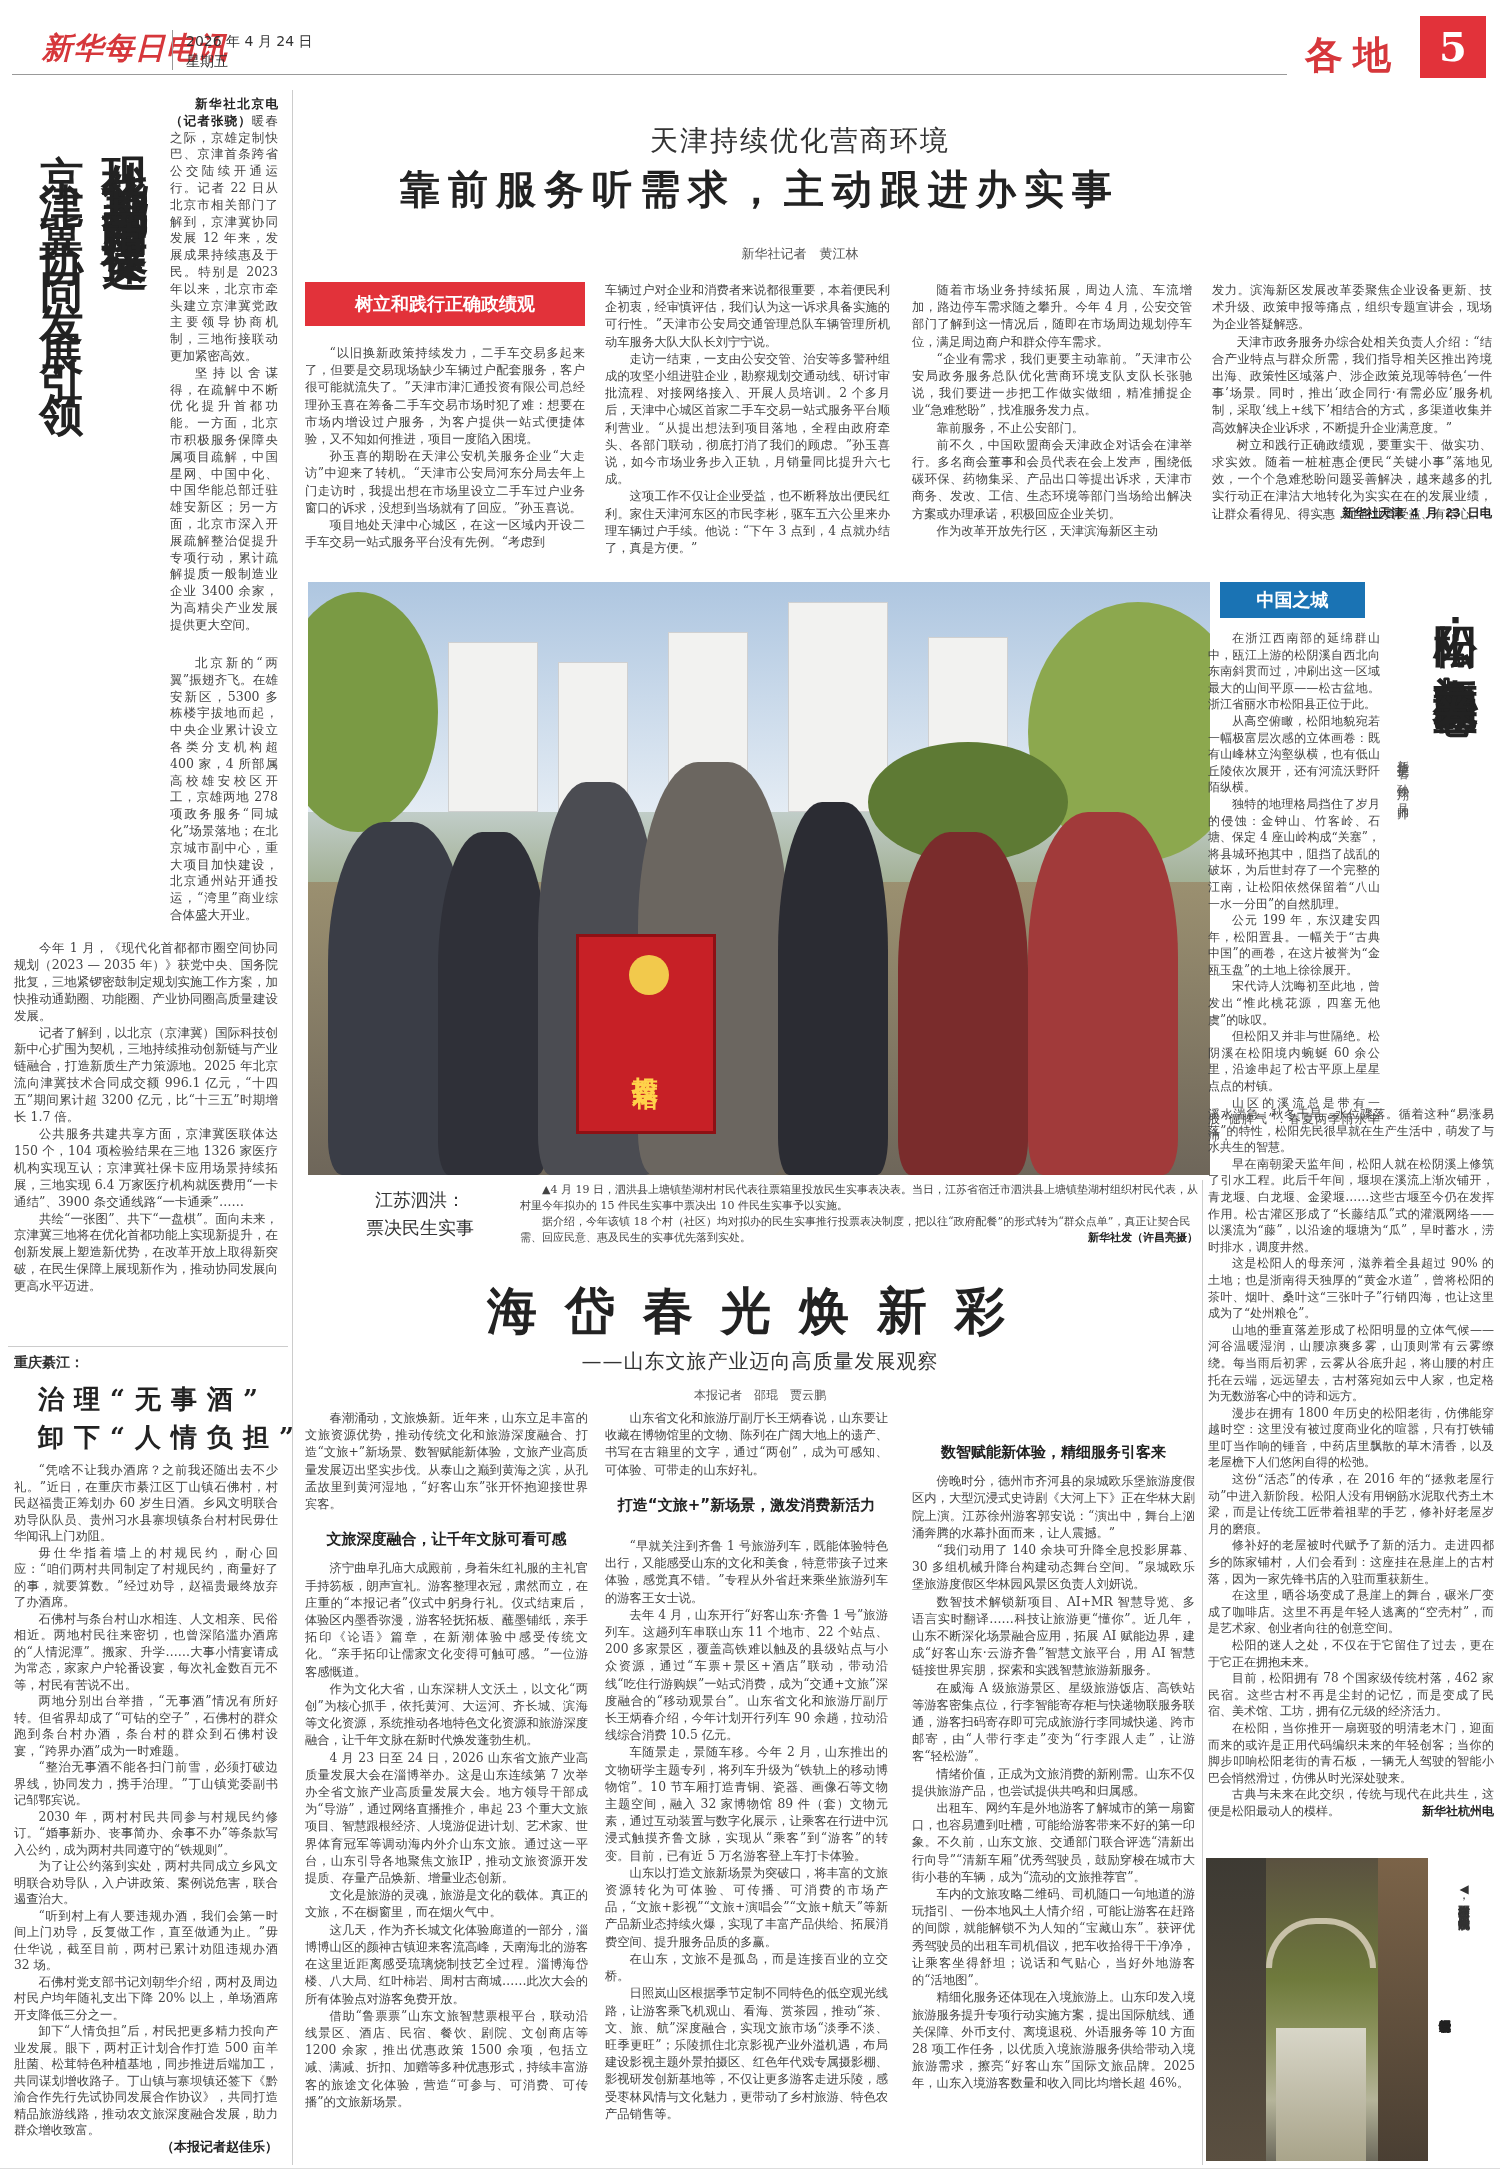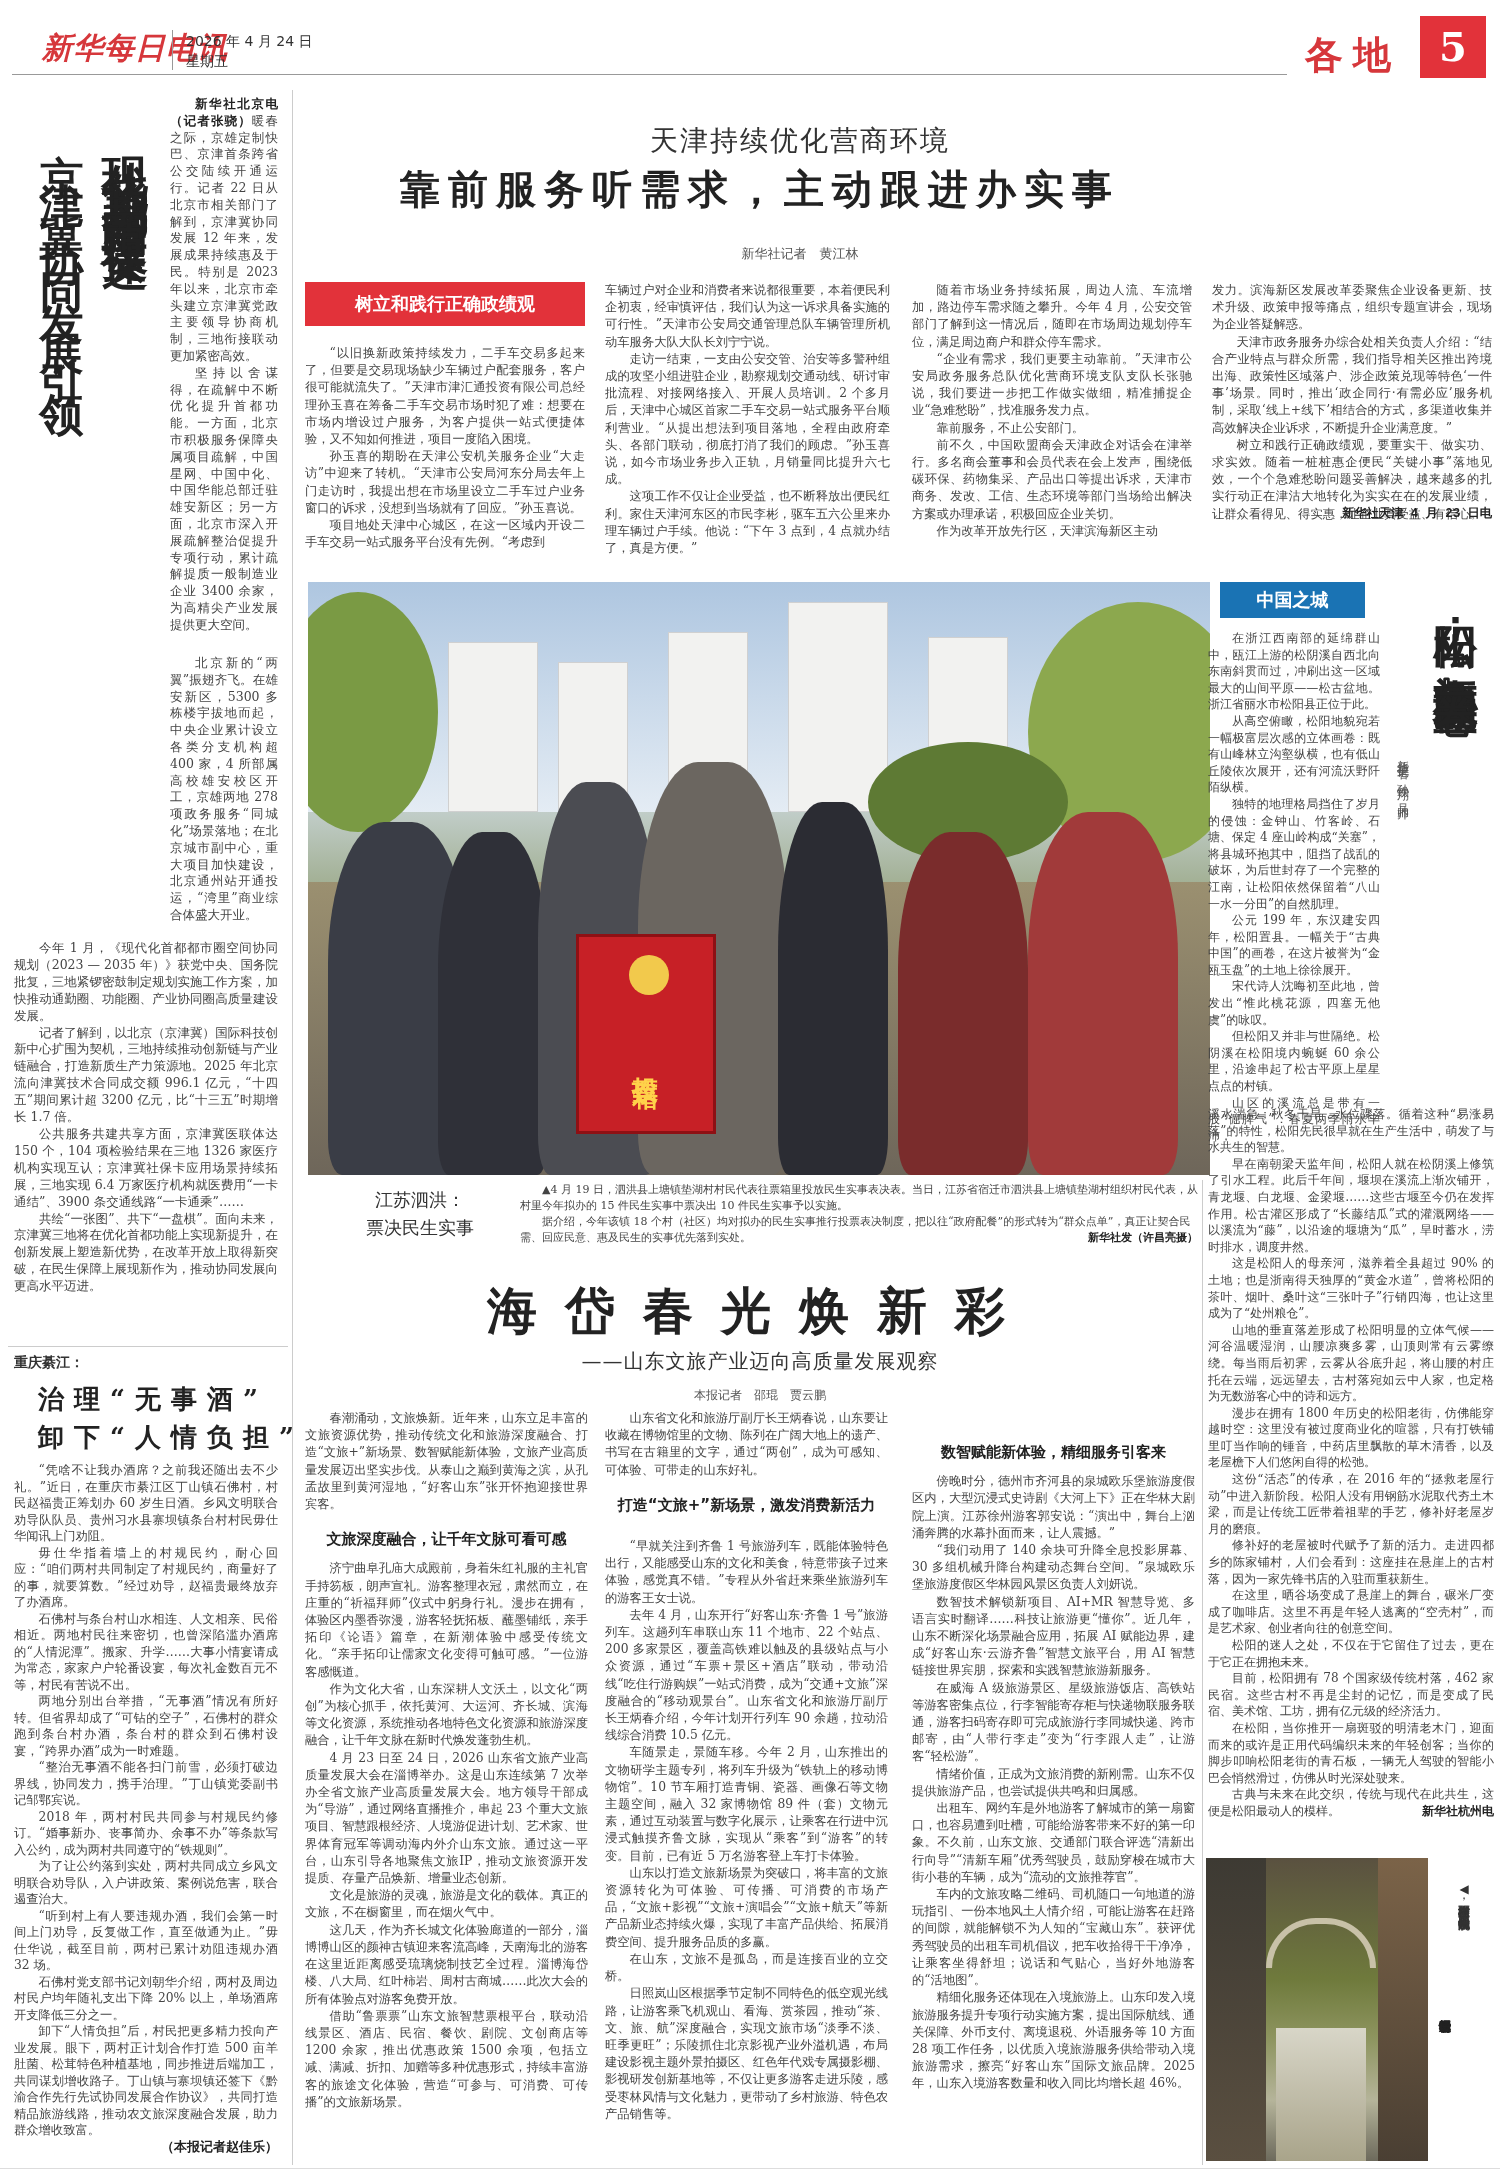--- a/index.html
+++ b/index.html
@@ -65,21 +65,21 @@
 <div class="abs hrule" style="left:8px;top:1346px;width:280px"></div>
 <div class="abs kicker" style="left:14px;top:1354px;font-size:14px;font-weight:bold">重庆綦江：</div>
 <div class="abs headline" style="left:38px;top:1382px;font-size:26px;letter-spacing:10px">治理“无事酒”</div>
 <div class="abs headline" style="left:38px;top:1420px;font-size:26px;letter-spacing:10px">卸下“人情负担”</div>
 <div class="abs body-text" style="left:14px;top:1462px;width:264px;font-size:12.3px;line-height:16.5px">
   <p>“凭啥不让我办酒席？之前我还随出去不少礼。”近日，在重庆市綦江区丁山镇石佛村，村民赵福贵正筹划办 60 岁生日酒。乡风文明联合劝导队队员、贵州习水县寨坝镇条台村村民毋仕华闻讯上门劝阻。</p>
   <p>毋仕华指着墙上的村规民约，耐心回应：“咱们两村共同制定了村规民约，商量好了的事，就要算数。”经过劝导，赵福贵最终放弃了办酒席。</p>
   <p>石佛村与条台村山水相连、人文相亲、民俗相近。两地村民往来密切，也曾深陷滥办酒席的“人情泥潭”。搬家、升学……大事小情宴请成为常态，家家户户轮番设宴，每次礼金数百元不等，村民有苦说不出。</p>
   <p>两地分别出台举措，“无事酒”情况有所好转。但省界却成了“可钻的空子”，石佛村的群众跑到条台村办酒，条台村的群众到石佛村设宴，“跨界办酒”成为一时难题。</p>
   <p>“整治无事酒不能各扫门前雪，必须打破边界线，协同发力，携手治理。”丁山镇党委副书记邹鄂宾说。</p>
-  <p>2018 年，两村村民共同参与村规民约修订。“婚事新办、丧事简办、余事不办”等条款写入公约，成为两村共同遵守的“铁规则”。</p>
+  <p>2030 年，两村村民共同参与村规民约修订。“婚事新办、丧事简办、余事不办”等条款写入公约，成为两村共同遵守的“铁规则”。</p>
   <p>为了让公约落到实处，两村共同成立乡风文明联合劝导队，入户讲政策、案例说危害，联合遏查治大。</p>
   <p>“听到村上有人要违规办酒，我们会第一时间上门劝导，反复做工作，直至做通为止。”毋仕华说，截至目前，两村已累计劝阻违规办酒 32 场。</p>
   <p>石佛村党支部书记刘朝华介绍，两村及周边村民户均年随礼支出下降 20% 以上，单场酒席开支降低三分之一。</p>
   <p>卸下“人情负担”后，村民把更多精力投向产业发展。眼下，两村正计划合作打造 500 亩羊肚菌、松茸特色种植基地，同步推进后端加工，共同谋划增收路子。丁山镇与寨坝镇还签下《黔渝合作先行先试协同发展合作协议》，共同打造精品旅游线路，推动农文旅深度融合发展，助力群众增收致富。</p>
   <div style="text-align:right;font-weight:bold;color:#222;font-family:'DejaVu Sans',sans-serif;font-size:13px">（本报记者赵佳乐）</div>
 </div>
 
 <div class="abs kicker" style="left:540px;top:122px;width:520px;text-align:center;font-size:28px;letter-spacing:2px">天津持续优化营商环境</div>
 <div class="abs headline" style="left:330px;top:162px;width:860px;text-align:center;font-size:40px;letter-spacing:8px">靠前服务听需求，主动跟进办实事</div>
 <div class="abs byline" style="left:620px;top:245px;width:360px;text-align:center">新华社记者　黄江林</div>
@@ -177,21 +177,21 @@
 <div class="abs vtitle" style="left:1456px;top:1882px;font-size:12px;font-weight:normal;color:#333;line-height:15px;height:260px">◀在浙江省丽水市松阳县松庄村，村民在溪涧中浣洗（二〇二四年七月十八日摄）。</div>
 <div class="abs vtitle" style="left:1436px;top:2010px;font-size:12px;color:#222;height:140px;font-family:'DejaVu Sans',sans-serif">新华社记者翁忻旸摄</div>
 
 <div class="abs headline" style="left:320px;top:1278px;width:880px;text-align:center;font-size:50px;letter-spacing:28px">海岱春光焕新彩</div>
 <div class="abs kicker" style="left:380px;top:1348px;width:760px;text-align:center;font-size:20px;letter-spacing:1px">——山东文旅产业迈向高质量发展观察</div>
 <div class="abs byline" style="left:600px;top:1387px;width:320px;text-align:center;font-size:12px">本报记者　邵琨　贾云鹏</div>
 
 <div class="abs body-text" style="left:305px;top:1410px;width:283px">
   <p>春潮涌动，文旅焕新。近年来，山东立足丰富的文旅资源优势，推动传统文化和旅游深度融合、打造“文旅+”新场景、数智赋能新体验，文旅产业高质量发展迈出坚实步伐。从泰山之巅到黄海之滨，从孔孟故里到黄河湿地，“好客山东”张开怀抱迎接世界宾客。</p>
   <div class="subhead" style="margin:18px 0 12px">文旅深度融合，让千年文脉可看可感</div>
-  <p>济宁曲阜孔庙大成殿前，身着朱红礼服的主礼官手持笏板，朗声宣礼。游客整理衣冠，肃然而立，在庄重的“祈福拜师”仪式中躬身行礼。漫步在拥有，体验区内墨香弥漫，游客轻抚拓板、蘸墨铺纸，亲手拓印《论语》篇章，在新潮体验中感受传统文化。“亲手拓印让儒家文化变得可触可感。”一位游客感慨道。</p>
+  <p>济宁曲阜孔庙大成殿前，身着朱红礼服的主礼官手持笏板，朗声宣礼。游客整理衣冠，肃然而立，在庄重的“本报记者”仪式中躬身行礼。仪式结束后，体验区内墨香弥漫，游客轻抚拓板、蘸墨铺纸，亲手拓印《论语》篇章，在新潮体验中感受传统文化。“亲手拓印让儒家文化变得可触可感。”一位游客感慨道。</p>
   <p>作为文化大省，山东深耕人文沃土，以文化“两创”为核心抓手，依托黄河、大运河、齐长城、滨海等文化资源，系统推动各地特色文化资源和旅游深度融合，让千年文脉在新时代焕发蓬勃生机。</p>
   <p>4 月 23 日至 24 日，2026 山东省文旅产业高质量发展大会在淄博举办。这是山东连续第 7 次举办全省文旅产业高质量发展大会。地方领导干部成为“导游”，通过网络直播推介，串起 23 个重大文旅项目、智慧跟根经济、人境游促进计划、艺术家、世界体育冠军等调动海内外介山东文旅。通过这一平台，山东引导各地聚焦文旅IP，推动文旅资源开发提质、存量产品焕新、增量业态创新。</p>
   <p>文化是旅游的灵魂，旅游是文化的载体。真正的文旅，不在橱窗里，而在烟火气中。</p>
   <p>这几天，作为齐长城文化体验廊道的一部分，淄博博山区的颜神古镇迎来客流高峰，天南海北的游客在这里近距离感受琉璃烧制技艺全过程。淄博海岱楼、八大局、红叶柿岩、周村古商城……此次大会的所有体验点对游客免费开放。</p>
   <p>借助“鲁票票”山东文旅智慧票根平台，联动沿线景区、酒店、民宿、餐饮、剧院、文创商店等 1200 余家，推出优惠政策 1500 余项，包括立减、满减、折扣、加赠等多种优惠形式，持续丰富游客的旅途文化体验，营造“可参与、可消费、可传播”的文旅新场景。</p>
 </div>
 <div class="abs body-text" style="left:605px;top:1410px;width:283px">
   <p>山东省文化和旅游厅副厅长王炳春说，山东要让收藏在博物馆里的文物、陈列在广阔大地上的遗产、书写在古籍里的文字，通过“两创”，成为可感知、可体验、可带走的山东好礼。</p>
   <div class="subhead" style="margin:18px 0 24px">打造“文旅+”新场景，激发消费新活力</div>
   <p>“早就关注到齐鲁 1 号旅游列车，既能体验特色出行，又能感受山东的文化和美食，特意带孩子过来体验，感觉真不错。”专程从外省赶来乘坐旅游列车的游客王女士说。</p>

